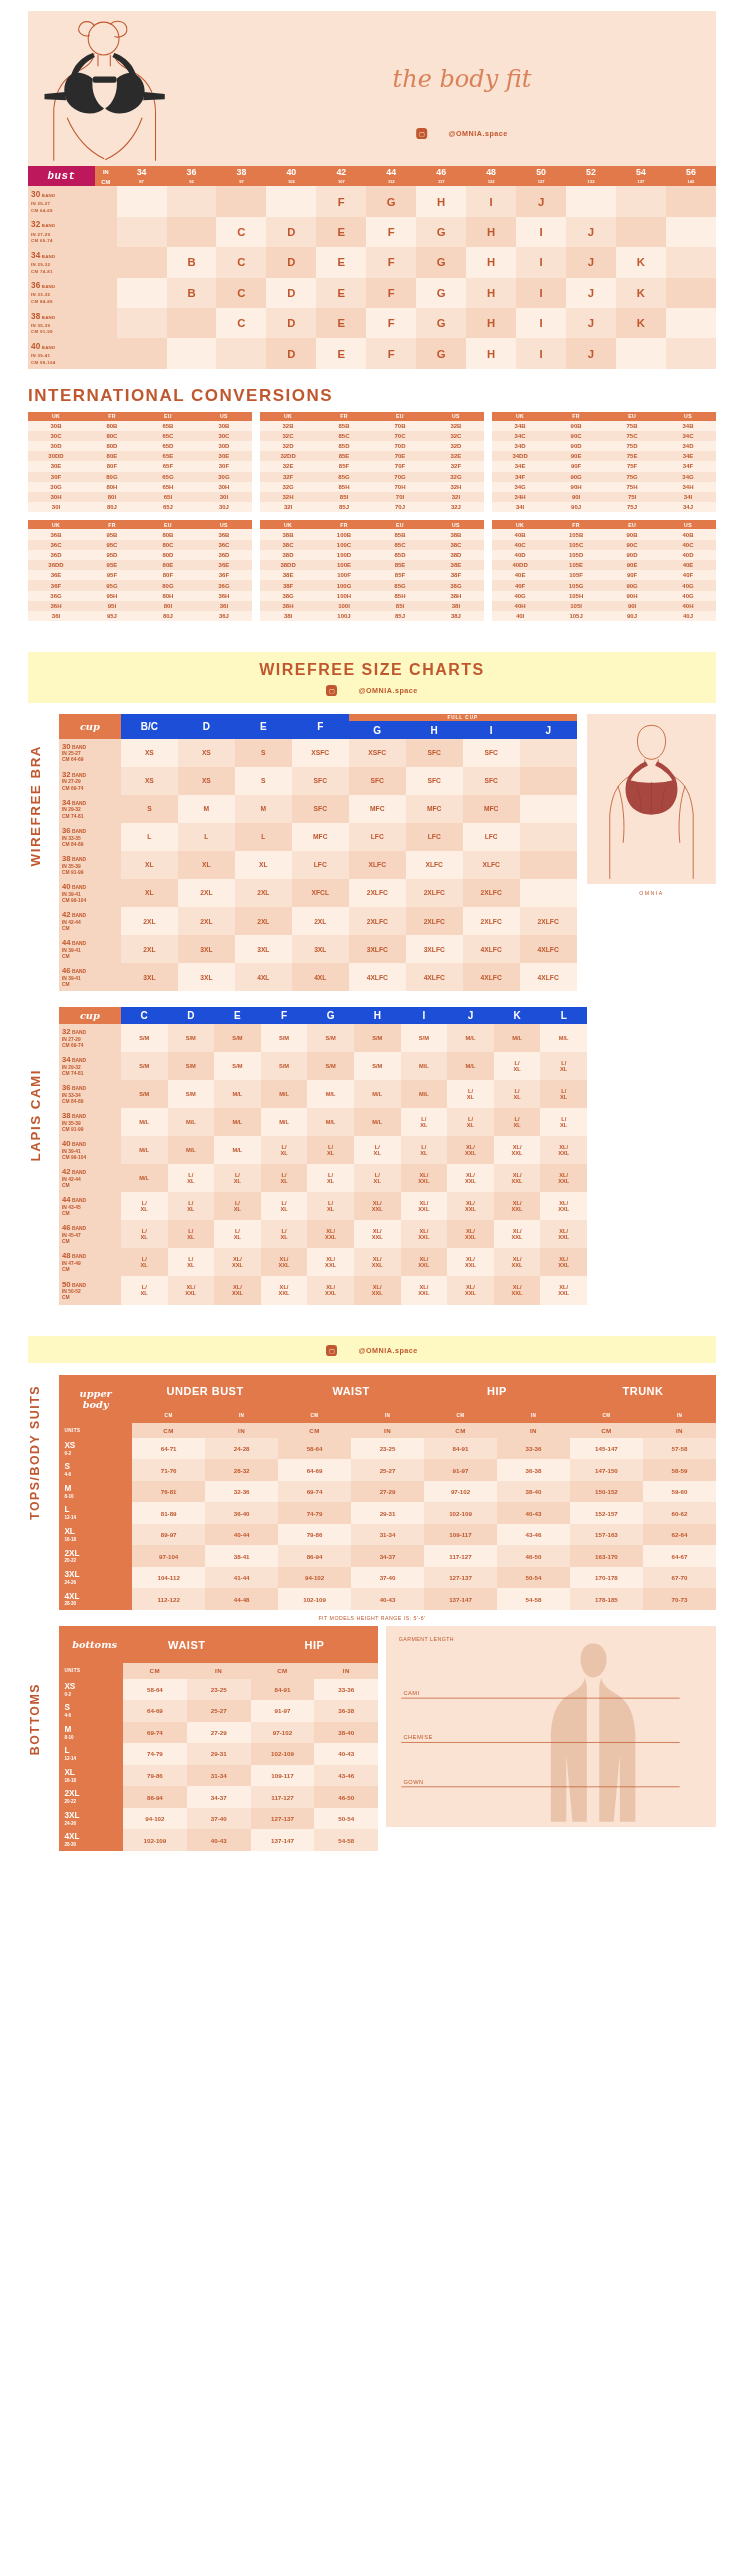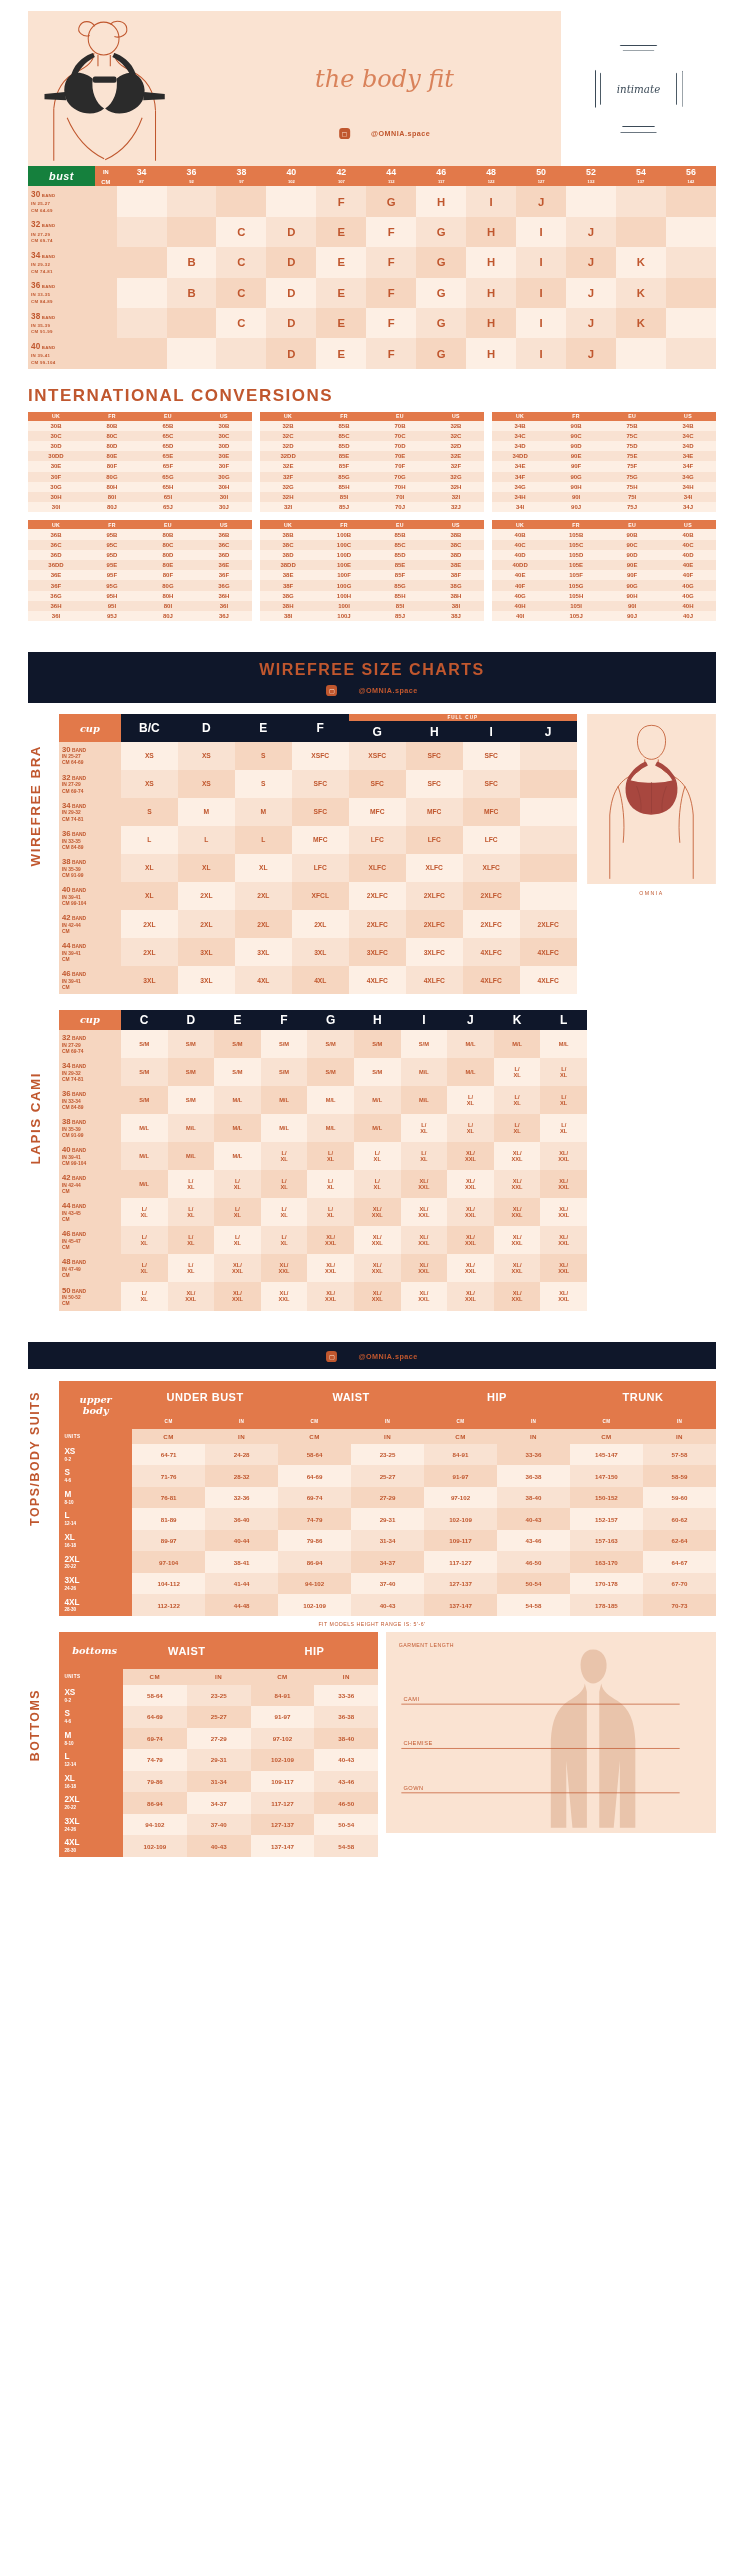--- a/index.html
+++ b/index.html
@@ -54,32 +54,32 @@
     display:flex;align-items:center;justify-content:center;
   }
   .octo-txt{ font-family:"DejaVu Serif",serif; font-style:italic; color:#3b4a57; font-size:10.3px;}
 
   
   h2.sec {
     margin:17.5px 0 5.2px 28px;
     font-size:17px; letter-spacing:1.5px; font-weight:bold; color:#c0572e;
   }
   .sec-band {
-    margin:0 28px; background:#0f172a; padding:9.3px 0 7.2px;
+    margin:0 28px; background:#fef9c3; padding:9.3px 0 7.2px;
     text-align:center;
   }
   .sec-band h2 { margin:0 0 5.2px; font-size:16px; letter-spacing:1.5px; color:#c0572e; }
 
   
   table { border-collapse:collapse; }
   .uw { margin:0 28px; width:688px; table-layout:fixed; }
   .uw th, .uw td { text-align:center; }
   .uw .hdr-bust {
-    background:#15803d; color:#fff; font-weight:bold; font-size:10.8px;
-    font-family:Liberation Sans, sans-serif; font-style:italic; letter-spacing:0.5px;
+    background:#be185d; color:#fff; font-weight:bold; font-size:10.8px;
+    font-family:Liberation Mono, monospace; font-style:italic; letter-spacing:0.5px;
     padding:3.1px 2.1px; width:67px;
   }
   .uw .hdr-in { background:#e2794a; color:#fff; font-size:5.7px; padding:1.5px 1px; width:21.6px;}
   .uw .hdr-sz { background:#e2794a; color:#fff; font-size:8.8px; font-weight:bold; padding:0.5px 1px;}
   .uw .hdr-cm { background:#e2794a; color:#fff; font-size:4.1px; padding:0.5px 1px;}
   .uw .band {
     background:#f6d6c0; color:#c0572e; font-size:5.2px; padding:3.6px 3.1px; text-align:left;
     line-height:1.25;
   }
   .uw .band b { font-size:8.2px; }
@@ -103,21 +103,21 @@
     position:absolute; left:-1px; top:0;
     writing-mode:vertical-rl; transform:rotate(180deg);
     font-size:13.4px; letter-spacing:1.5px; font-weight:bold; color:#c0572e;
   }
   .wf-table { table-layout:fixed; }
   .wf-table th, .wf-table td { text-align:center; }
   .cap-cell {
     background:#e2794a; color:#fff; font-family:"DejaVu Serif",serif; font-style:italic;
     font-size:9.8px; padding:3.1px; width:62px;
   }
-  .wf-table .hdr { background:#0f172a; color:#fff; font-size:12px; font-weight:bold; padding:3.1px 1px;}
+  .wf-table .hdr { background:#1d4ed8; color:#fff; font-size:10px; font-weight:bold; padding:3.1px 1px;}
   .fullcup { background:#e2794a; color:#fff; font-size:4.6px; letter-spacing:1px; padding:1px; }
   .wf-table .band { background:#f6d6c0; color:#c0572e; font-size:4.9px; text-align:left; padding:3.1px; line-height:1.25;}
   .wf-table .band b { font-size:7.7px; }
   .wf-table td.v { font-size:5.7px; font-weight:bold; color:#c0572e; padding:3.6px 1px; }
   .wf-table td.v.s { font-size:6.7px; }
 
   .model-box { width:129px; }
   .omnia-cap { text-align:center; font-size:5.2px; letter-spacing:1.5px; color:#c0572e; margin-top:3.1px;}
 
   
@@ -169,27 +169,20 @@
     </div>
 
     <div class="hero-mid">
       <div class="script">the body fit</div>
       <div class="handle-row">
         <span class="ig-badge">▢</span>
         <span class="handle-txt">@OMNIA.space</span>
       </div>
     </div>
 
-    <div class="hero-right">
-      <div class="octo">
-        <div class="octo-inner">
-          <span class="octo-txt">intimate</span>
-        </div>
-      </div>
-    </div>
   </div>
 
 
   <table class="uw">
     <thead>
       <tr>
         <th class="hdr-bust" rowspan="2">bust</th>
         <th class="hdr-in">IN</th>
         <th class="hdr-sz">34</th>
         <th class="hdr-sz">36</th>

